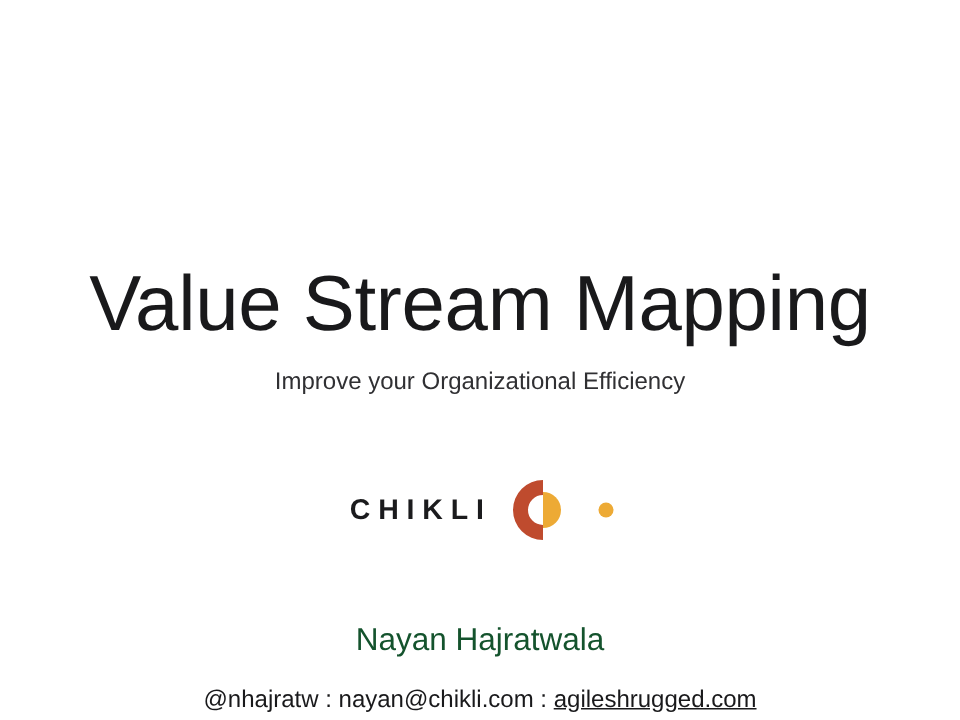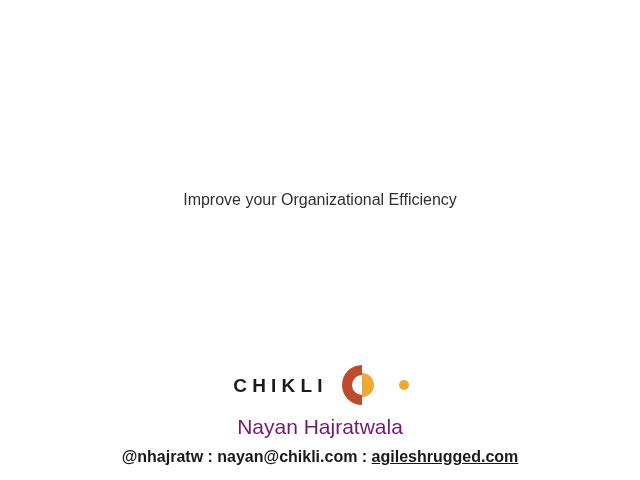--- a/index.html
+++ b/index.html
@@ -57,21 +57,20 @@
     top: 318px;
     width: 640px;
     display: flex;
     justify-content: center;
     align-items: center;
   }
   .logo-inner {
     display: flex;
     align-items: center;
     gap: 14px;
-    margin-top: 45px;
   }
   .logo-wordmark {
     display: flex;
     flex-direction: column;
     align-items: flex-start;
     line-height: 1;
   }
   .logo-name {
     font-family: "Liberation Sans", sans-serif;
     font-size: 19px;
@@ -103,47 +102,48 @@
     left: 0;
     top: 414px;
     width: 640px;
     text-align: center;
   }
   .author-name {
     font-family: "Liberation Sans", sans-serif;
     font-size: 21px;
     font-weight: 400;
     line-height: 1.2;
-    color: #701a75;
+    color: #14532d;
     margin: 0;
     white-space: nowrap;
   }
   .contact-line {
     font-family: "Liberation Sans", sans-serif;
     font-size: 16px;
-    font-weight: 700;
+    font-weight: 400;
     line-height: 1.2;
     color: #19191b;
-    margin: 8px 0 0 0;
+    margin: 18px 0 0 0;
     white-space: nowrap;
   }
   .contact-link {
     text-decoration: underline;
     color: #19191b;
   }
   .contact-sep {
     color: #19191b;
   }
 </style>
 </head>
 <body>
 
 <div class="slide">
 
   <div class="title-block">
+    <h1 class="slide-title">Value Stream Mapping</h1>
     <p class="slide-subtitle">Improve your Organizational Efficiency</p>
   </div>
 
   <div class="logo-block">
     <div class="logo-inner">
 
       <div class="logo-wordmark">
         <span class="logo-name">CHIKLI</span>
       </div>
 

